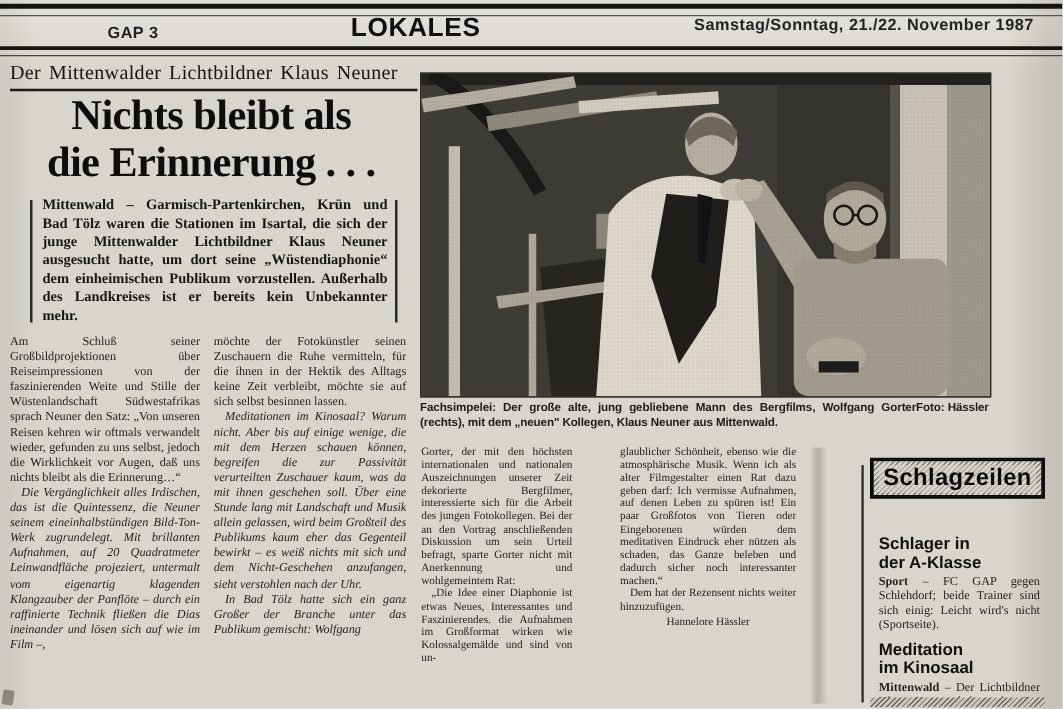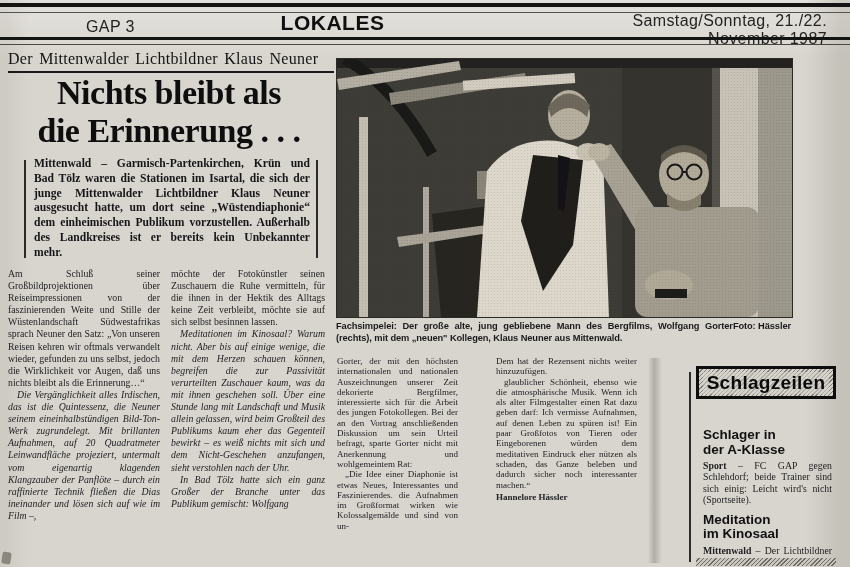--- a/index.html
+++ b/index.html
@@ -8,21 +8,21 @@
     background:
       linear-gradient(90deg, rgba(120,115,105,.10) 0 6px, rgba(0,0,0,0) 30px),
       linear-gradient(270deg, rgba(110,105,95,.18) 0 10px, rgba(0,0,0,0) 45px),
       linear-gradient(180deg, rgba(255,255,255,.25) 0 14px, rgba(0,0,0,0) 60px),
       #d8d5ce;
     font-family:"Liberation Serif","DejaVu Serif",serif;
     color:#1d1d1f;
   }
   .abs{position:absolute;}
   .bar{background:#141413;}
-  .hdr-small{font-family:"Liberation Sans","DejaVu Sans",sans-serif;font-size:16px;color:#232323;letter-spacing:.4px;}
+  .hdr-small{font-family:"Liberation Sans","DejaVu Sans",sans-serif;font-size:13px;color:#232323;letter-spacing:.4px;font-weight:bold;}
   .hdr-title{font-family:"Liberation Sans","DejaVu Sans",sans-serif;font-weight:bold;font-size:21px;letter-spacing:.5px;color:#101010;}
   
   .kicker{
     font-size:16px; letter-spacing:.3px; word-spacing:2px; color:#141414;
     border-bottom:2px solid #1a1a1a; padding-bottom:3px;
   }
   .headline{
     font-size:34px; font-weight:bold; line-height:38px; text-align:center;
     letter-spacing:-0.5px; color:#0e0e0e; white-space:pre-line;
   }
@@ -31,21 +31,21 @@
     color:#161618; word-spacing:1.5px;
   }
   .vrule{width:2px;background:#2a2a2a;}
   
   .bodycol{font-size:9.8px; line-height:12.1px; text-align:justify; color:#222224;}
   .bodycol p{margin:0;}
   .bodycol p + p{text-indent:9px;font-style:italic;}
   .smallcol{font-size:9px; line-height:10.3px; text-align:justify; color:#232325;}
   .smallcol p{margin:0;}
   .smallcol p + p{text-indent:8px;}
-  .byline{margin-top:2px !important; text-align:left; font-weight:bold; text-indent:0 !important;}
+  .byline{margin-top:2px !important; text-align:center; font-weight:normal; text-indent:0 !important;}
   
   .photo-frame{border:1px solid #2a2924; background:#4c4a44;}
   .caption{
     font-family:"Liberation Sans","DejaVu Sans",sans-serif; font-weight:bold;
     font-size:9.3px; line-height:11.5px; letter-spacing:-0.1px; text-align:justify; color:#1b1b1d;
   }
   .caption .credit{float:right;}
   
   .sidebar{overflow:hidden;}
   .sb-leftline{position:absolute; left:0; top:6px; bottom:4px; width:1.5px; background:#2b2b2b;}
@@ -164,22 +164,22 @@
   <div class="abs caption" style="left:336px;top:321px;width:455px;">
     <span class="credit">Foto: Hässler</span>
     <span>Fachsimpelei: Der große alte, jung gebliebene Mann des Bergfilms, Wolfgang Gorter (rechts), mit dem „neuen" Kollegen, Klaus Neuner aus Mittenwald.</span>
   </div>
 
   <div class="abs smallcol" style="left:337px;top:356px;width:121px;">
     <p>Gorter, der mit den höchsten internationalen und nationalen Auszeichnungen unserer Zeit dekorierte Bergfilmer, interessierte sich für die Arbeit des jungen Fotokollegen. Bei der an den Vortrag anschließenden Diskussion um sein Urteil befragt, sparte Gorter nicht mit Anerkennung und wohlgemeintem Rat:</p>
     <p>„Die Idee einer Diaphonie ist etwas Neues, Interessantes und Faszinierendes. die Aufnahmen im Großformat wirken wie Kolossalgemälde und sind von un-</p>
   </div>
   <div class="abs smallcol" style="left:496px;top:356px;width:141px;">
+    <p>glaublicher Schönheit, ebenso wie die atmosphärische Musik. Wenn ich als alter Filmgestalter einen Rat dazu geben darf: Ich vermisse Aufnahmen, auf denen Leben zu spüren ist! Ein paar Großfotos von Tieren oder Eingeborenen würden dem meditativen Eindruck eher nützen als schaden, das Ganze beleben und dadurch sicher noch interessanter machen.“</p>
     <p>Dem hat der Rezensent nichts weiter hinzuzufügen.</p>
-    <p>glaublicher Schönheit, ebenso wie die atmosphärische Musik. Wenn ich als alter Filmgestalter einen Rat dazu geben darf: Ich vermisse Aufnahmen, auf denen Leben zu spüren ist! Ein paar Großfotos von Tieren oder Eingeborenen würden dem meditativen Eindruck eher nützen als schaden, das Ganze beleben und dadurch sicher noch interessanter machen.“</p>
     <p class="byline">Hannelore Hässler</p>
   </div>
 
   <div class="abs seam" style="left:648px;top:358px;width:14px;height:205px;"></div>
   <div class="abs speck" style="left:2px;top:552px;width:9px;height:12px;"></div>
 
   <div class="abs sidebar" style="left:689px;top:366px;width:147px;height:200px;">
     <div class="sb-leftline"></div>
     <div class="sb-titlebox">
       <span class="sb-title">Schlagzeilen</span>

